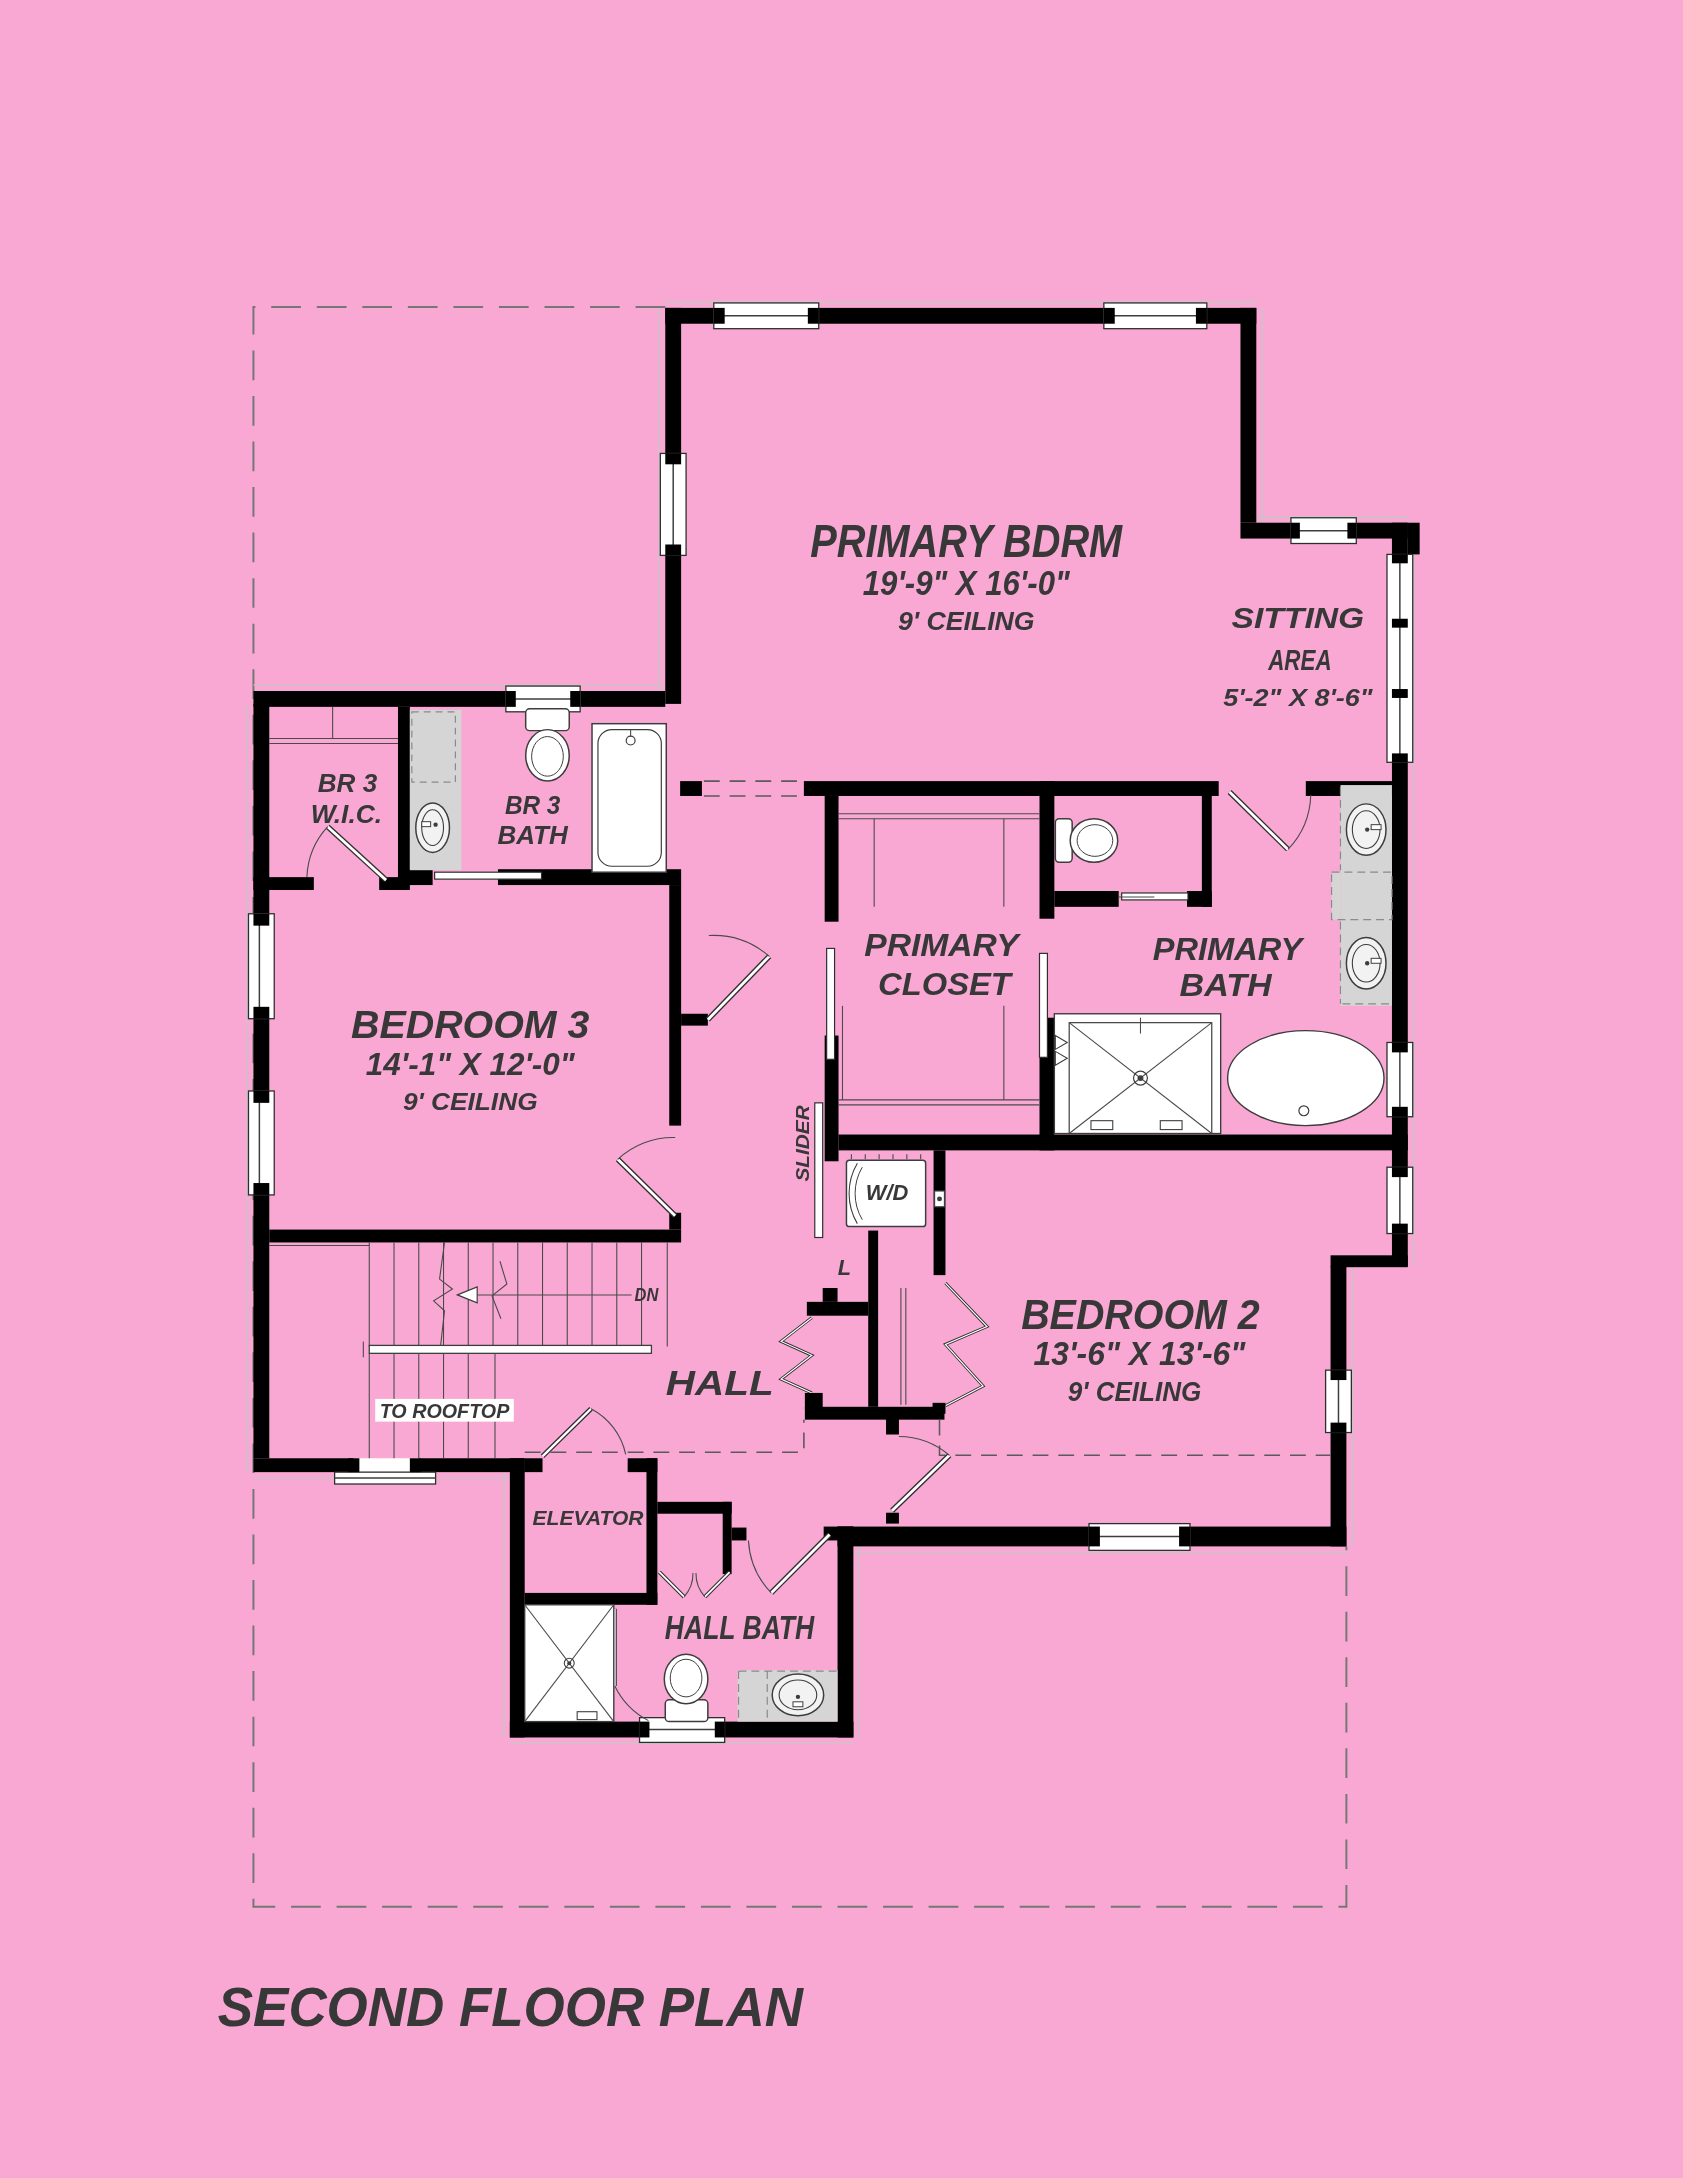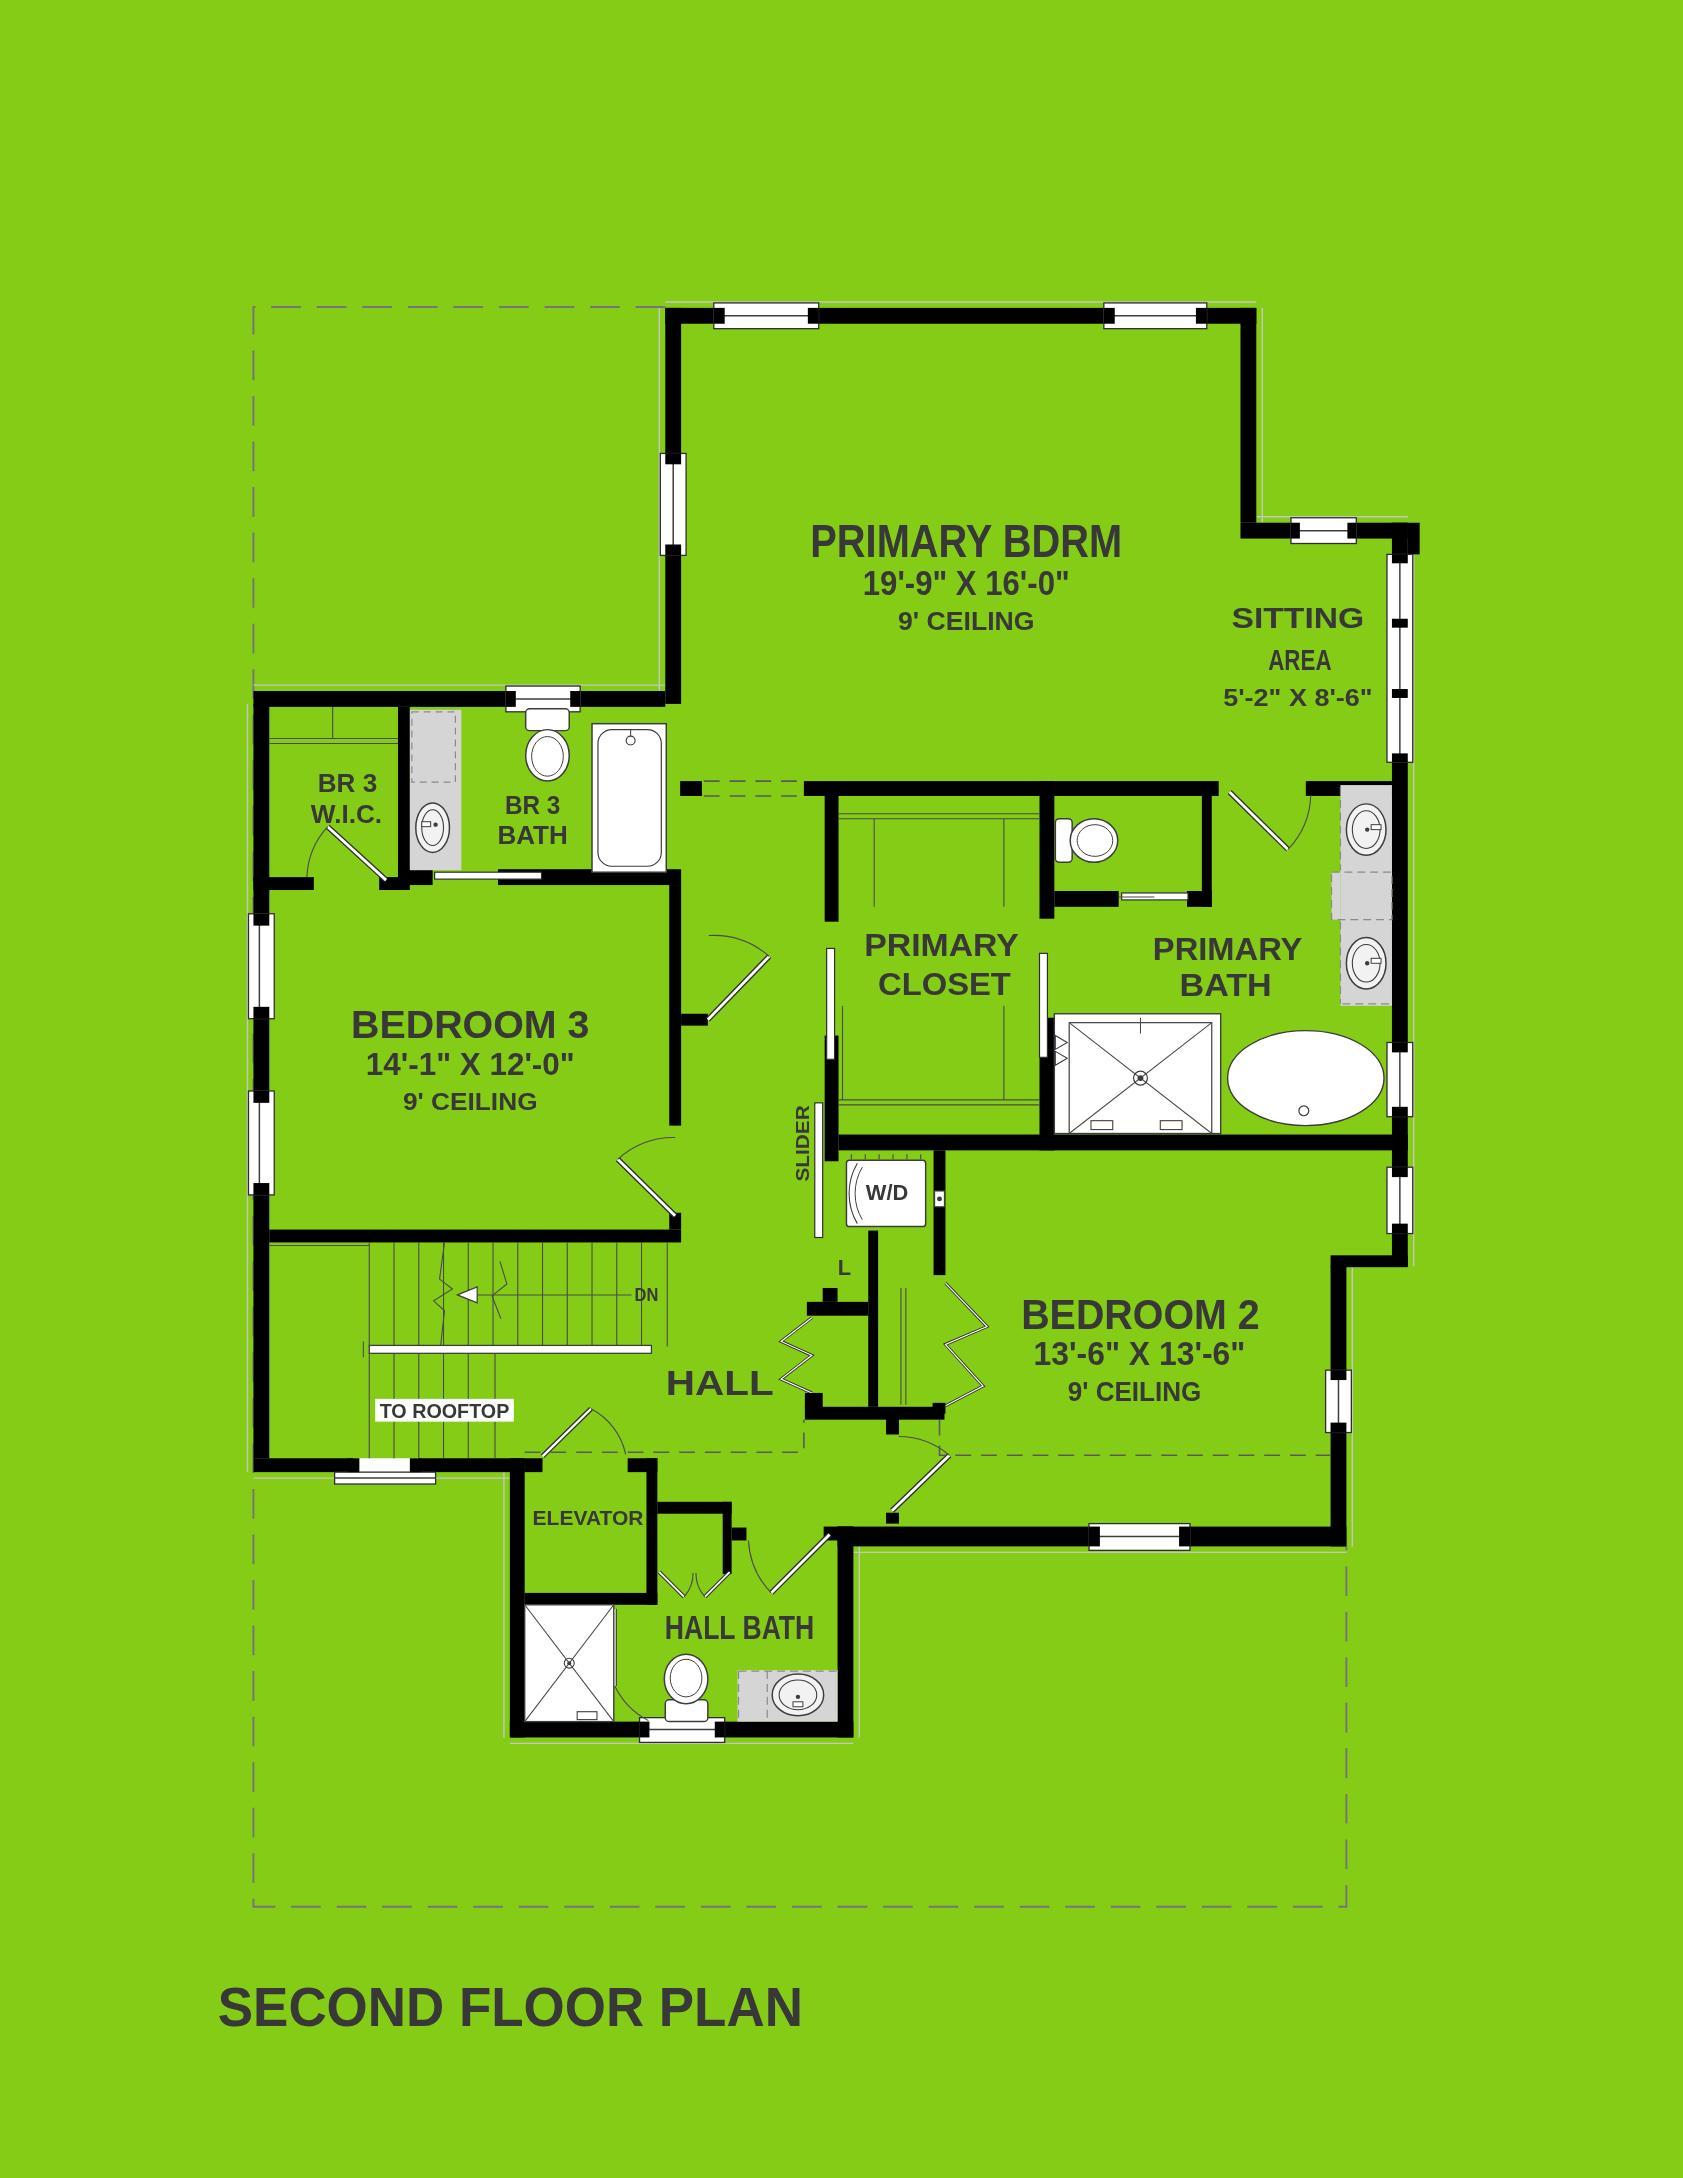--- a/index.html
+++ b/index.html
@@ -1,16 +1,16 @@
 <!DOCTYPE html>
 <html><head>
 <meta charset="utf-8">
 <style>
 html,body{margin:0;padding:0;background:#ffffff;}
-#page{width:1683px;height:2178px;position:relative;background:#84cc16;}
+#page{width:1683px;height:2178px;position:relative;background:#f9a8d4;font-style:italic;}
 text{font-family:"Liberation Sans",sans-serif;font-weight:bold;fill:#383838;}
 .w{fill:#000000;stroke:none;}
 .tl{stroke:#3d3d3d;stroke-width:1.5;fill:none;}
 .t2{stroke:#4a4a4a;stroke-width:1.1;fill:none;}
 .wf{fill:#ffffff;stroke:#2e2e2e;stroke-width:1.3;}
 .gv{fill:#d5d5d5;stroke:none;}
 .dashc{stroke:#5a5a5a;stroke-width:1.6;fill:none;stroke-dasharray:16 10;}
 .dashp{stroke:#767676;stroke-width:2;fill:none;stroke-dasharray:30 16;}
 .hf{stroke:#c6c6c6;stroke-width:1.4;fill:none;}
 </style>

